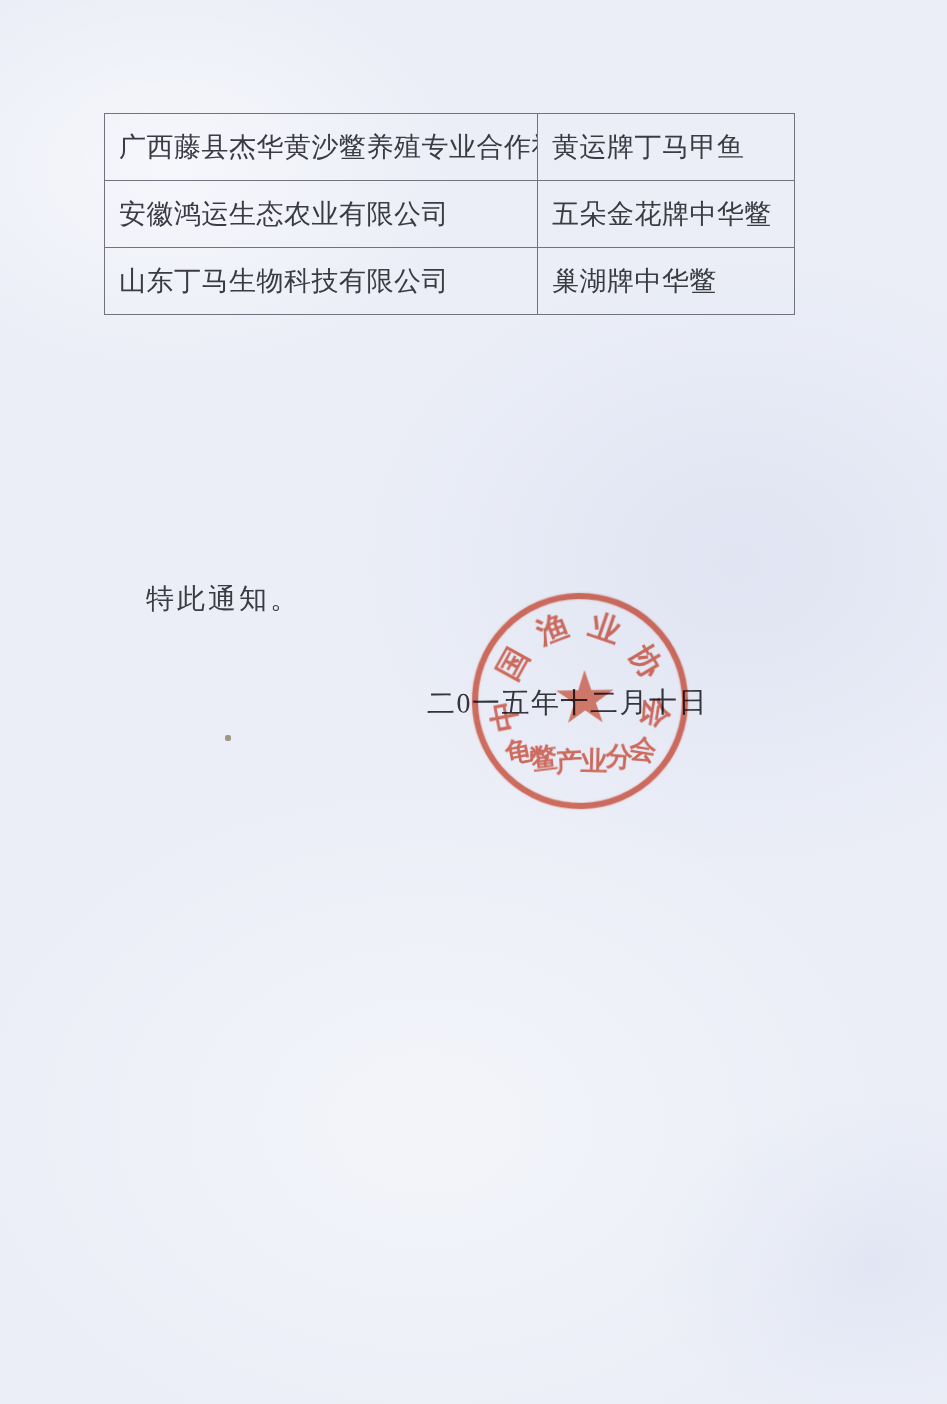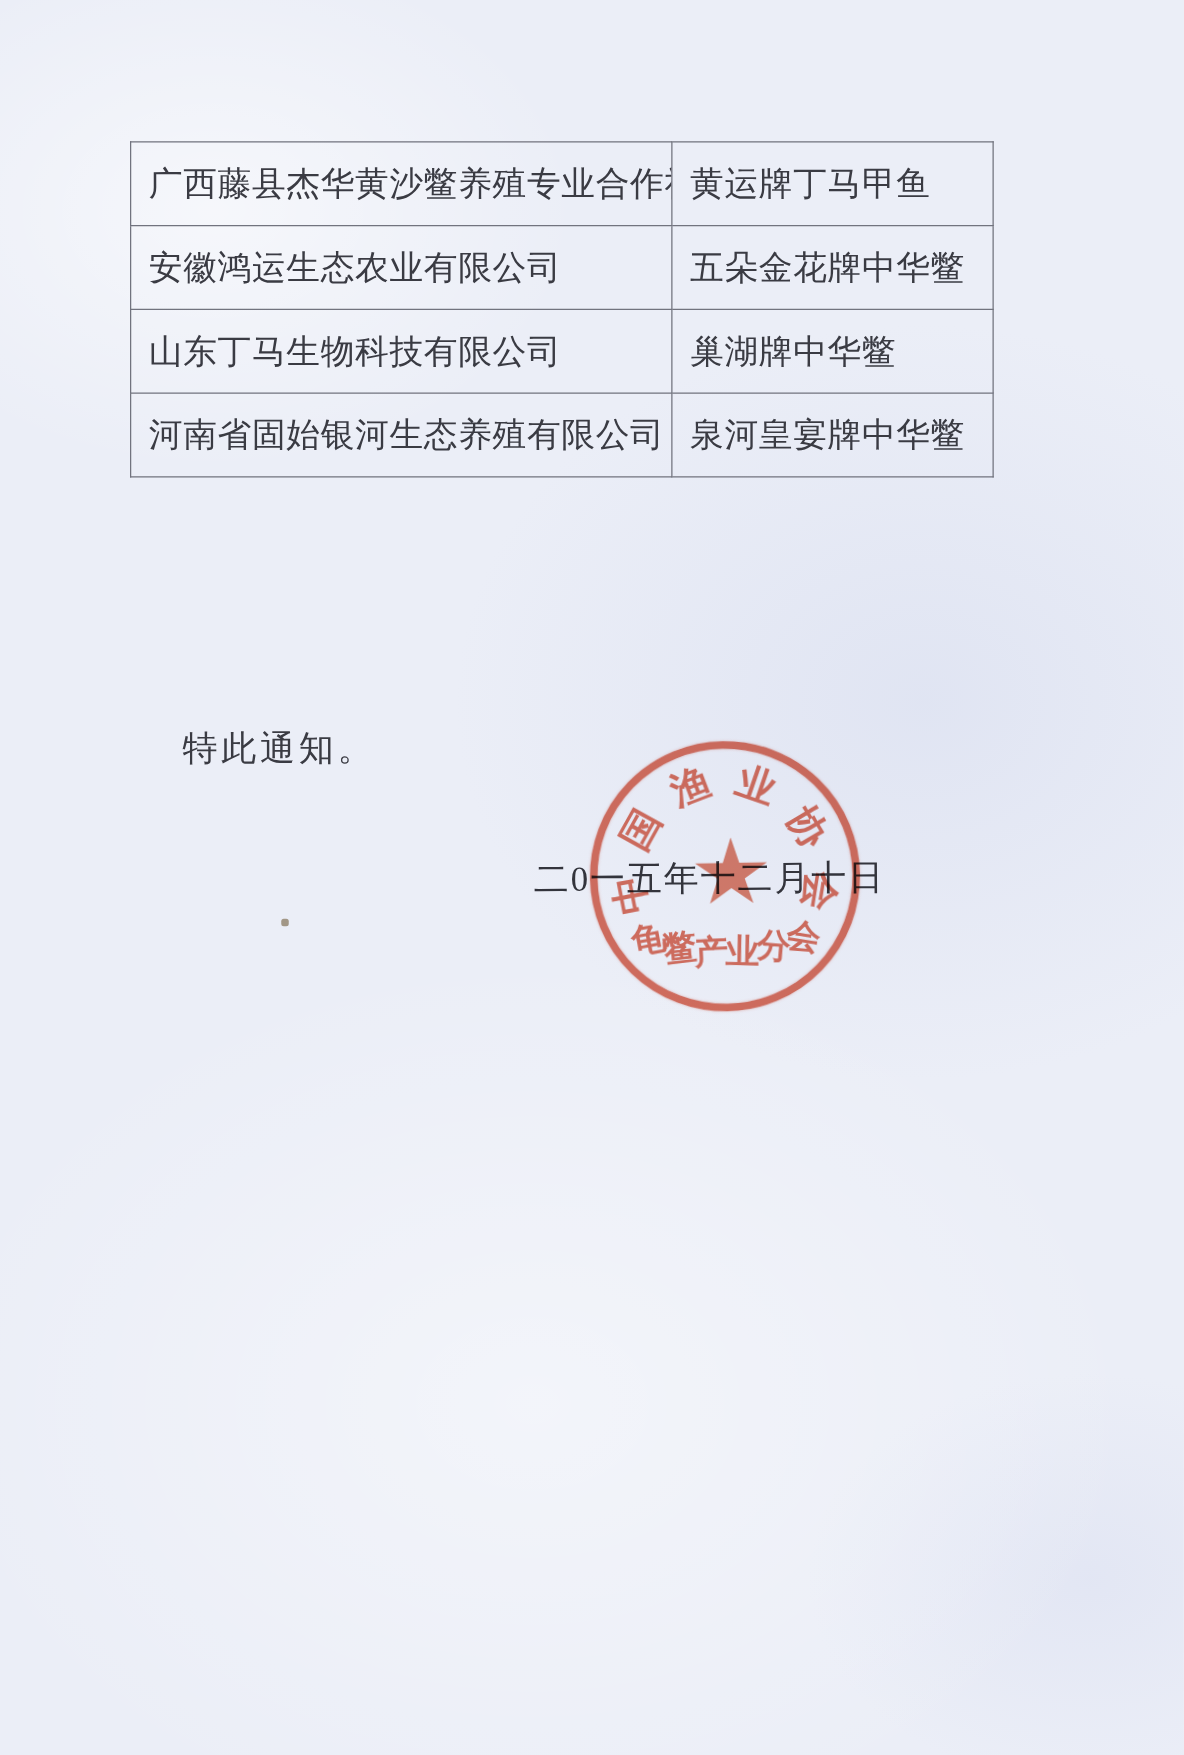--- a/index.html
+++ b/index.html
@@ -90,24 +90,20 @@
         <td>黄运牌丁马甲鱼</td>
       </tr>
       <tr>
         <td>安徽鸿运生态农业有限公司</td>
         <td>五朵金花牌中华鳖</td>
       </tr>
       <tr>
         <td>山东丁马生物科技有限公司</td>
         <td>巢湖牌中华鳖</td>
       </tr>
-      <tr>
-        <td>河南省固始银河生态养殖有限公司</td>
-        <td>泉河皇宴牌中华鳖</td>
-      </tr>
     </tbody>
   </table>
 
   <div class="notice-text">特此通知。</div>
 
   <div class="date-line">二0一五年十二月十日</div>
 
   <div class="seal">
     <div class="seal-ring"></div>
     <div>

